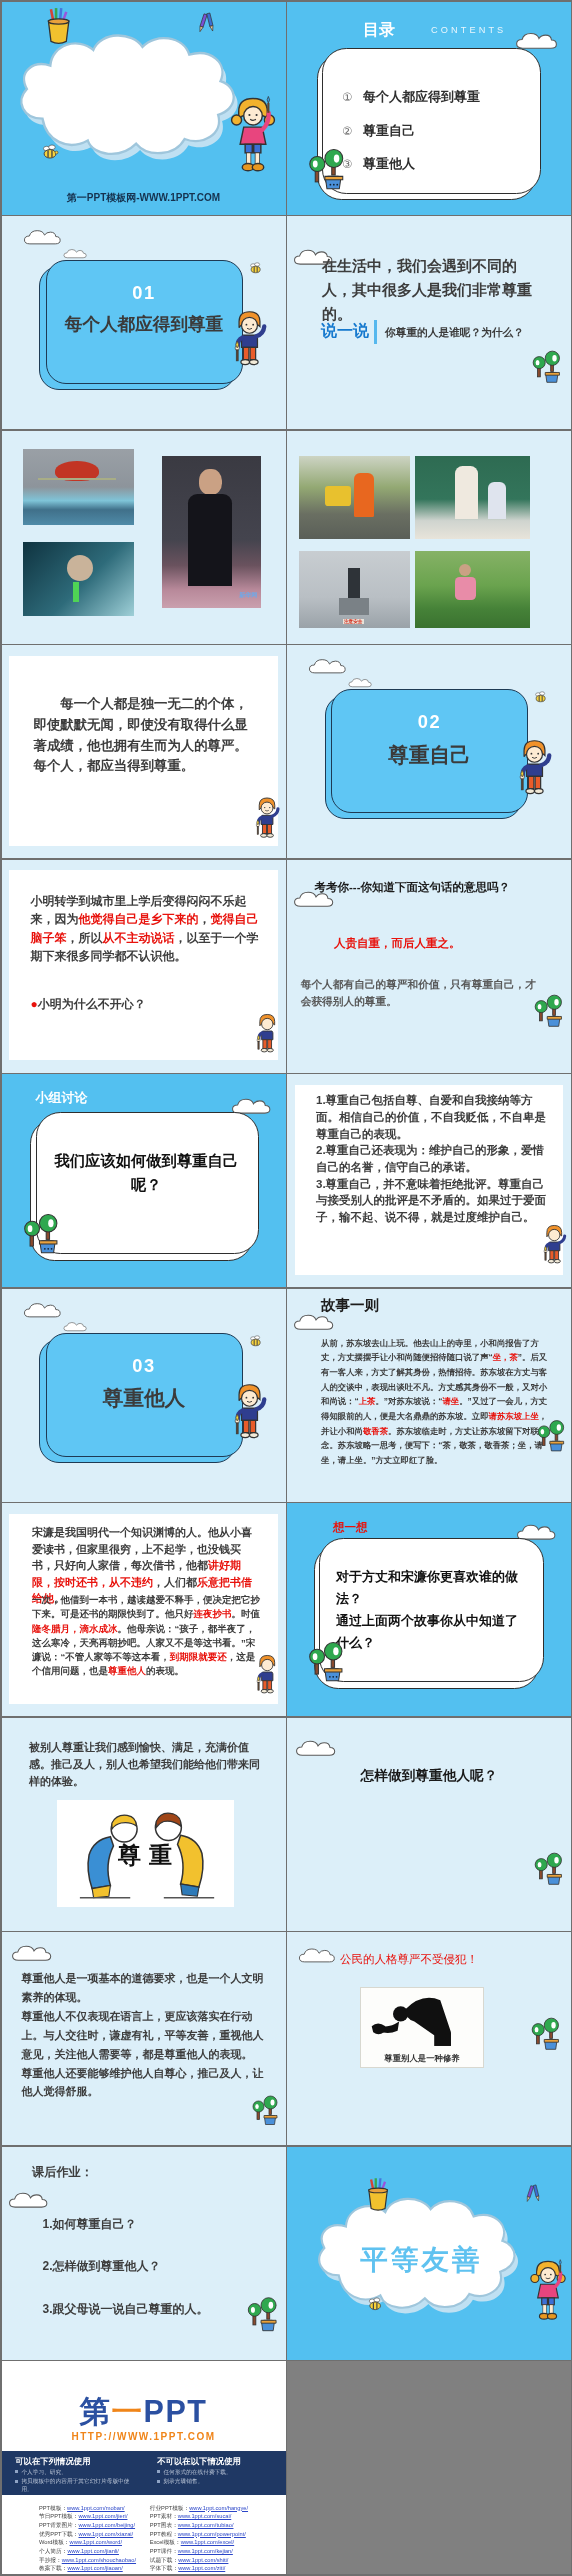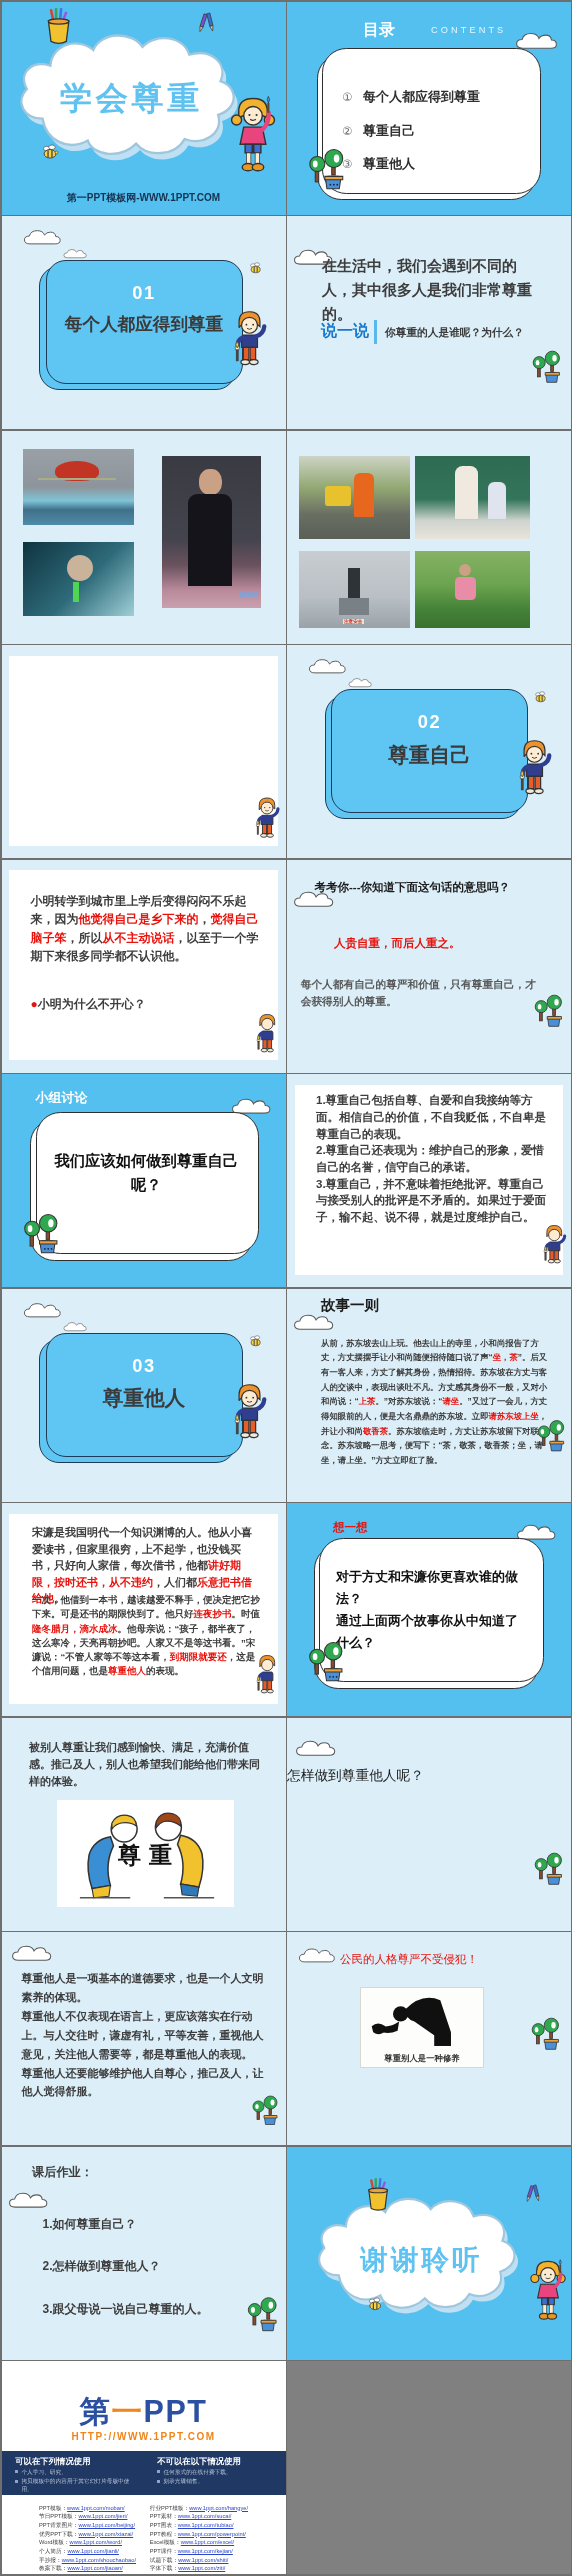--- a/index.html
+++ b/index.html
@@ -77,21 +77,20 @@
           <g transform="rotate(18 20 20)">
             <rect x="10" y="4" width="5" height="20" fill="#7b4fd4" stroke="#333"></rect>
             <path d="M10 24 l2.5 8 l2.5 -8 z" fill="#e8c89a" stroke="#333"></path>
           </g>
           <g transform="rotate(-14 20 20)">
             <rect x="24" y="2" width="5" height="20" fill="#3b6fd4" stroke="#333"></rect>
             <path d="M24 22 l2.5 8 l2.5 -8 z" fill="#e8c89a" stroke="#333"></path>
           </g>
         </svg>
     </span>
-    <div class="s1-title">学会尊重</div>
     <span class="dec" style="left:38px;top:142px">
       <svg width="20" height="17" viewBox="0 0 30 26">
           <ellipse cx="10" cy="7" rx="5" ry="3.5" fill="#fff" stroke="#444"></ellipse>
           <ellipse cx="18" cy="5" rx="5" ry="3.5" fill="#fff" stroke="#444"></ellipse>
           <ellipse cx="15" cy="15" rx="9" ry="6.5" fill="#f7d33c" stroke="#444" stroke-width="1.5"></ellipse>
           <path d="M12 9.5 v11 M18 9.5 v11" stroke="#444" stroke-width="2"></path>
           <circle cx="25" cy="13" r="2.2" fill="#f7d33c" stroke="#444"></circle>
         </svg>
     </span>
     <span class="dec" style="left:226px;top:90px">
@@ -252,20 +251,21 @@
       <span style="position:absolute;left:44px;bottom:3.1px;color:#d42a1a;background:#e8e4da;font-size:4.6px;padding:0 1.5px;font-weight:bold">注意安全</span>
     </div>
     <div class="photo" style="left:128px;top:120px;width:115px;height:77px;background:linear-gradient(180deg,#86b266 0%,#6aa34e 45%,#468238 75%,#3a7230 100%)">
       <div style="position:absolute;left:44px;top:13.7px;width:12.2px;height:12.2px;background:#caa184;border-radius:50%"></div>
       <div style="position:absolute;left:40px;top:26px;width:21.4px;height:23px;background:#e88ca8;border-radius:4.6px"></div>
     </div>
   </div>
 
   <div class="cell bg-light">
     <div class="wcard"></div>
+    <div class="txt" style="position:absolute;left:32px;top:49px;width:224px;font-size:13.4px;line-height:1.55;text-indent:2em">每一个人都是独一无二的个体，即使默默无闻，即使没有取得什么显著成绩，他也拥有生而为人的尊严。每个人，都应当得到尊重。</div>
     <span class="dec" style="left:249px;top:145px"><svg width="32" height="58" viewBox="0 0 70 100">
           <path d="M18 20 Q18 4 35 4 Q52 4 52 20 L52 28 Q44 20 30 22 Q21 24 18 30 Z" fill="#f0922b" stroke="#333" stroke-width="2"></path>
           <circle cx="35" cy="26" r="13" fill="#fdebd2" stroke="#333" stroke-width="2"></circle>
           <circle cx="30" cy="25" r="1.5" fill="#333"></circle>
           <circle cx="41" cy="25" r="1.5" fill="#333"></circle>
           <path d="M31 31 Q35 34 39 31" stroke="#333" stroke-width="1.5" fill="none"></path>
           <path d="M24 42 h22 l2 4 v16 h-26 v-16 z" fill="#2f3e8f" stroke="#333" stroke-width="2"></path>
           <path d="M46 44 q12 -4 13 -16" stroke="#2f3e8f" stroke-width="7" fill="none" stroke-linecap="round"></path>
           <path d="M24 46 q-9 4 -8 14" stroke="#2f3e8f" stroke-width="7" fill="none" stroke-linecap="round"></path>
           <ellipse cx="15" cy="63" rx="3.4" ry="4" fill="#fdebd2" stroke="#333"></ellipse>
@@ -531,21 +531,21 @@
         <line x1="140" y1="128" x2="206" y2="128" stroke="#555" stroke-width="2"></line>
       </svg>
       <div class="calli" style="position:absolute;left:0;top:40px;width:100%;text-align:center;font-size:23px">尊 重</div>
     </div>
   </div>
 
   <div class="cell bg-light">
     <span class="dec" style="left:7.6px;top:21.4px"><svg width="47" height="20" viewBox="0 0 90 36">
           <path d="M14 30 q-11 0 -11 -8 q0 -8 10 -8 q3 -11 16 -11 q12 0 15 9 q4 -6 12 -6 q10 0 11 9 q9 0 9 8 q0 7 -10 7 z" fill="#fff" stroke="#5a5a5a" stroke-width="2"></path>
         </svg></span>
-    <div style="position:absolute;left:0;top:49px;width:100%;font-size:13.7px;font-weight:normal;color:#1a1a1a">怎样做到尊重他人呢？</div>
+    <div style="position:absolute;left:0;top:49px;width:100%;text-align:center;font-size:13.7px;font-weight:bold;color:#1a1a1a">怎样做到尊重他人呢？</div>
     <span class="dec" style="left:246px;top:131px"><svg width="35" height="40" viewBox="0 0 64 64">
           <rect x="12" y="34" width="5" height="16" fill="#8a4a2e" stroke="#333" stroke-width="1.5"></rect>
           <circle cx="15" cy="24" r="11" fill="#2fa84f" stroke="#333" stroke-width="1.5"></circle>
           <ellipse cx="12" cy="24" rx="3.5" ry="5" fill="#fff"></ellipse>
           <rect x="36" y="26" width="5" height="14" fill="#8a4a2e" stroke="#333" stroke-width="1.5"></rect>
           <circle cx="39" cy="16" r="13" fill="#2fa84f" stroke="#333" stroke-width="1.5"></circle>
           <ellipse cx="43" cy="16" rx="4" ry="6" fill="#fff"></ellipse>
           <path d="M27 46 q0 -4 4 -4 h14 q4 0 4 4 l-2 14 h-18 z" fill="#4a90d9" stroke="#333" stroke-width="1.5"></path>
           <path d="M26 42 h26 v5 h-26 z" fill="#e8a13c" stroke="#333" stroke-width="1.5"></path>
         </svg></span>
@@ -635,21 +635,21 @@
     <span class="dec" style="left:235px;top:37px"><svg width="23" height="24.4" viewBox="0 0 40 40">
           <g transform="rotate(18 20 20)">
             <rect x="10" y="4" width="5" height="20" fill="#7b4fd4" stroke="#333"></rect>
             <path d="M10 24 l2.5 8 l2.5 -8 z" fill="#e8c89a" stroke="#333"></path>
           </g>
           <g transform="rotate(-14 20 20)">
             <rect x="24" y="2" width="5" height="20" fill="#3b6fd4" stroke="#333"></rect>
             <path d="M24 22 l2.5 8 l2.5 -8 z" fill="#e8c89a" stroke="#333"></path>
           </g>
         </svg></span>
-    <div style="position:absolute;left:35px;top:95px;width:199px;text-align:center;font-size:27.5px;letter-spacing:3.1px;color:#5fc2f0;font-weight:800">谢谢聆听</div>
+    <div style="position:absolute;left:35px;top:95px;width:199px;text-align:center;font-size:27.5px;letter-spacing:3.1px;color:#5fc2f0;font-weight:800">平等友善</div>
     <span class="dec" style="left:79px;top:150px"><svg width="18.3" height="15.3" viewBox="0 0 30 26">
           <ellipse cx="10" cy="7" rx="5" ry="3.5" fill="#fff" stroke="#444"></ellipse>
           <ellipse cx="18" cy="5" rx="5" ry="3.5" fill="#fff" stroke="#444"></ellipse>
           <ellipse cx="15" cy="15" rx="9" ry="6.5" fill="#f7d33c" stroke="#444" stroke-width="1.5"></ellipse>
           <path d="M12 9.5 v11 M18 9.5 v11" stroke="#444" stroke-width="2"></path>
         </svg></span>
     <span class="dec" style="left:241px;top:107px"><svg width="40" height="73" viewBox="0 0 70 110">
           <path d="M15 22 Q15 4 35 4 Q55 4 55 22 L55 34 Q52 28 48 28 L22 28 Q18 28 15 34 Z" fill="#f2b22e" stroke="#333" stroke-width="2"></path>
           <circle cx="12" cy="34" r="7" fill="#f2b22e" stroke="#333" stroke-width="2"></circle>
           <circle cx="58" cy="34" r="7" fill="#f2b22e" stroke="#333" stroke-width="2"></circle>

